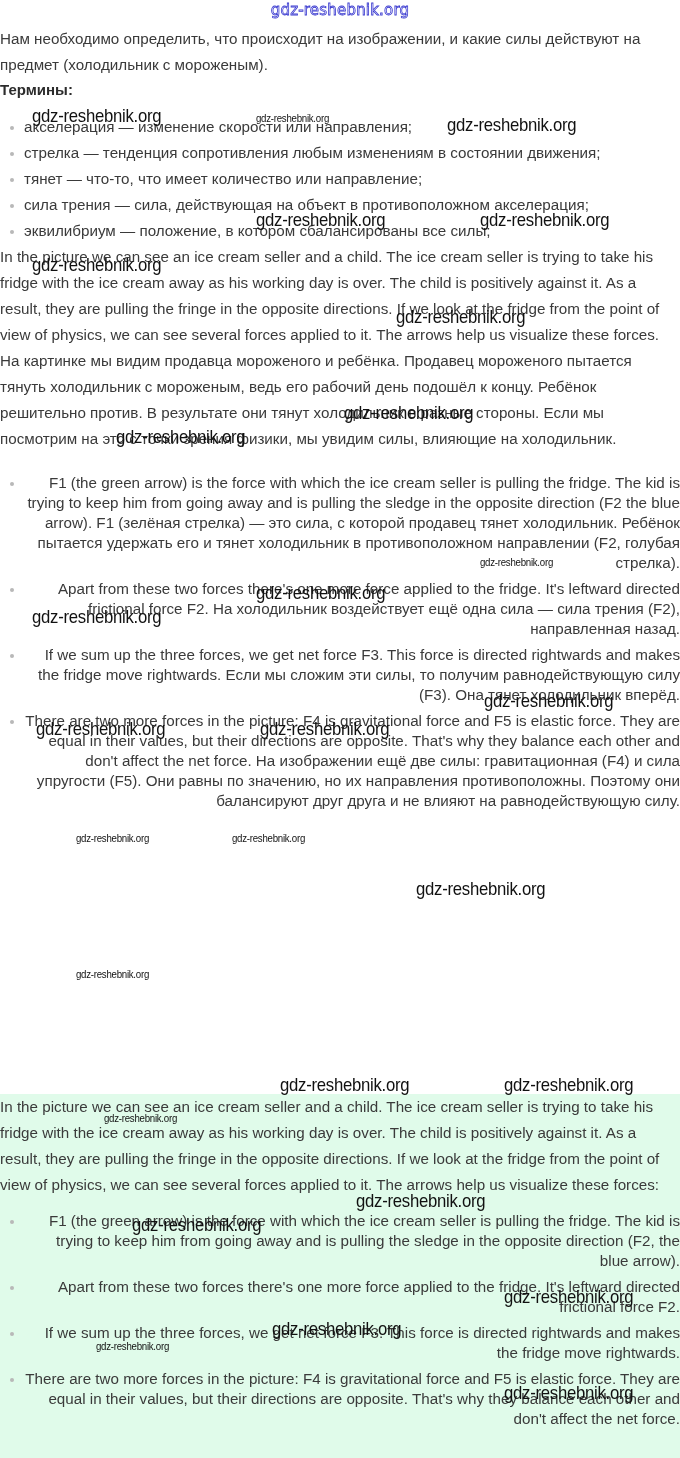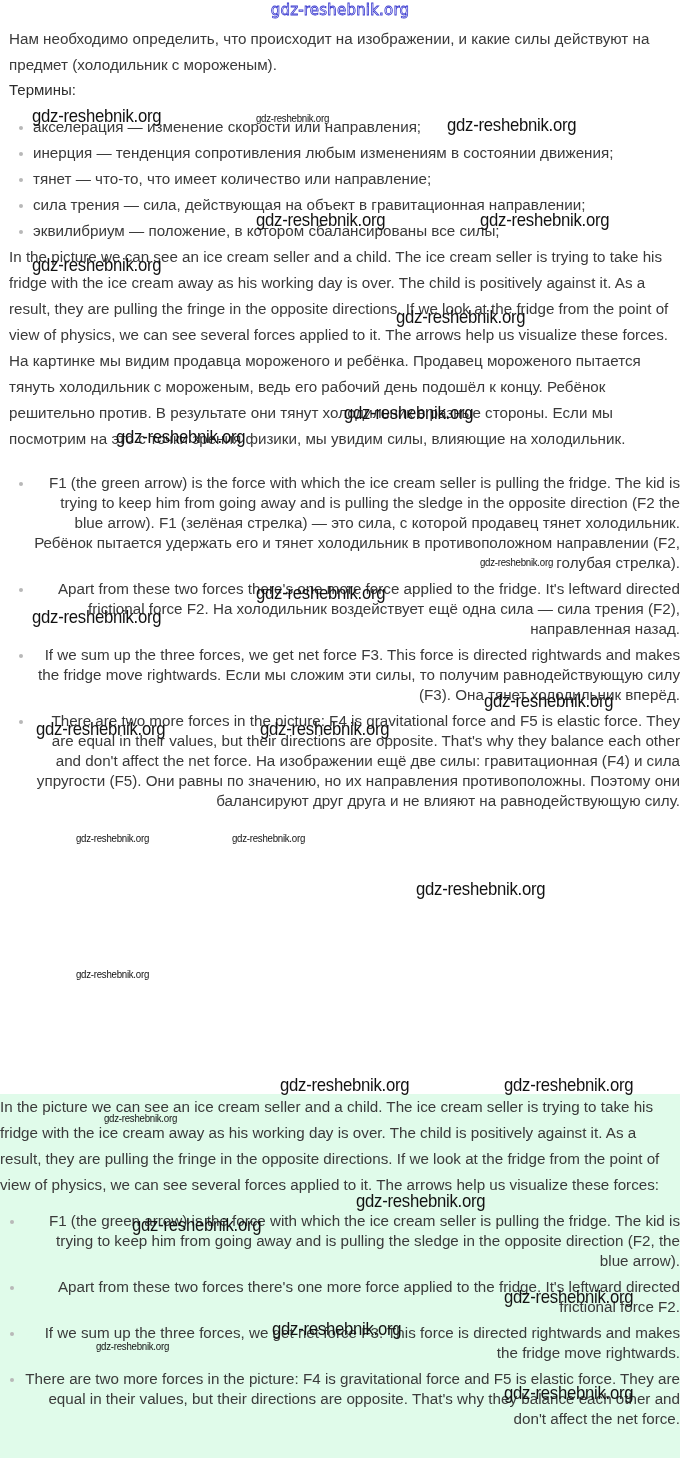--- a/index.html
+++ b/index.html
@@ -17,33 +17,33 @@
     left: 0; right: 0; top: 1px;
     text-align: center;
     font-family: "DejaVu Sans", sans-serif;
     font-size: 15px;
     color: #ffffff;
     -webkit-text-stroke: 0.8px #3a3ad0;
     letter-spacing: 0.2px;
   }
   .content {
     position: absolute;
-    left: 9px; top: 26px; right: 0;
+    left: 0; top: 26px; right: 0;
   }
   p.para {
     margin: 0;
     font-size: 15.2px;
     line-height: 26px;
     padding-right: 2px;
   }
   h4.terms {
     margin: 0;
     font-size: 15px;
     line-height: 24px;
-    font-weight: normal;
+    font-weight: bold;
     color: #2c2c2c;
   }
   ul.list {
     list-style: none;
     margin: 0;
     padding: 0 0 0 24px;
   }
   ul.list li {
     position: relative;
     font-size: 15.2px;
@@ -92,23 +92,23 @@
 
 <div class="top-wm">gdz-reshebnik.org</div>
 
 <div class="green-section"></div>
 
 <div class="content">
   <p class="para">Нам необходимо определить, что происходит на изображении, и какие силы действуют на предмет (холодильник с мороженым).</p>
   <h4 class="terms">Термины:</h4>
   <ul class="list terms-list">
     <li>акселерация — изменение скорости или направления;</li>
-    <li>инерция — тенденция сопротивления любым изменениям в состоянии движения;</li>
+    <li>стрелка — тенденция сопротивления любым изменениям в состоянии движения;</li>
     <li>тянет — что-то, что имеет количество или направление;</li>
-    <li>сила трения — сила, действующая на объект в гравитационная направлении;</li>
+    <li>сила трения — сила, действующая на объект в противоположном акселерация;</li>
     <li>эквилибриум — положение, в котором сбалансированы все силы;</li>
   </ul>
   <p class="para">In the picture we can see an ice cream seller and a child. The ice cream seller is trying to take his fridge with the ice cream away as his working day is over. The child is positively against it. As a result, they are pulling the fringe in the opposite directions. If we look at the fridge from the point of view of physics, we can see several forces applied to it. The arrows help us visualize these forces. На картинке мы видим продавца мороженого и ребёнка. Продавец мороженого пытается тянуть холодильник с мороженым, ведь его рабочий день подошёл к концу. Ребёнок решительно против. В результате они тянут холодильник в разные стороны. Если мы посмотрим на это с точки зрения физики, мы увидим силы, влияющие на холодильник.</p>
   <ul class="list forces-list">
     <li>F1 (the green arrow) is the force with which the ice cream seller is pulling the fridge. The kid is trying to keep him from going away and is pulling the sledge in the opposite direction (F2 the blue arrow). F1 (зелёная стрелка) — это сила, с которой продавец тянет холодильник. Ребёнок пытается удержать его и тянет холодильник в противоположном направлении (F2, голубая стрелка).</li>
     <li>Apart from these two forces there's one more force applied to the fridge. It's leftward directed frictional force F2. На холодильник воздействует ещё одна сила — сила трения (F2), направленная назад.</li>
     <li>If we sum up the three forces, we get net force F3. This force is directed rightwards and makes the fridge move rightwards. Если мы сложим эти силы, то получим равнодействующую силу (F3). Она тянет холодильник вперёд.</li>
     <li>There are two more forces in the picture: F4 is gravitational force and F5 is elastic force. They are equal in their values, but their directions are opposite. That's why they balance each other and don't affect the net force. На изображении ещё две силы: гравитационная (F4) и сила упругости (F5). Они равны по значению, но их направления противоположны. Поэтому они балансируют друг друга и не влияют на равнодействующую силу.</li>
   </ul>
 </div>

